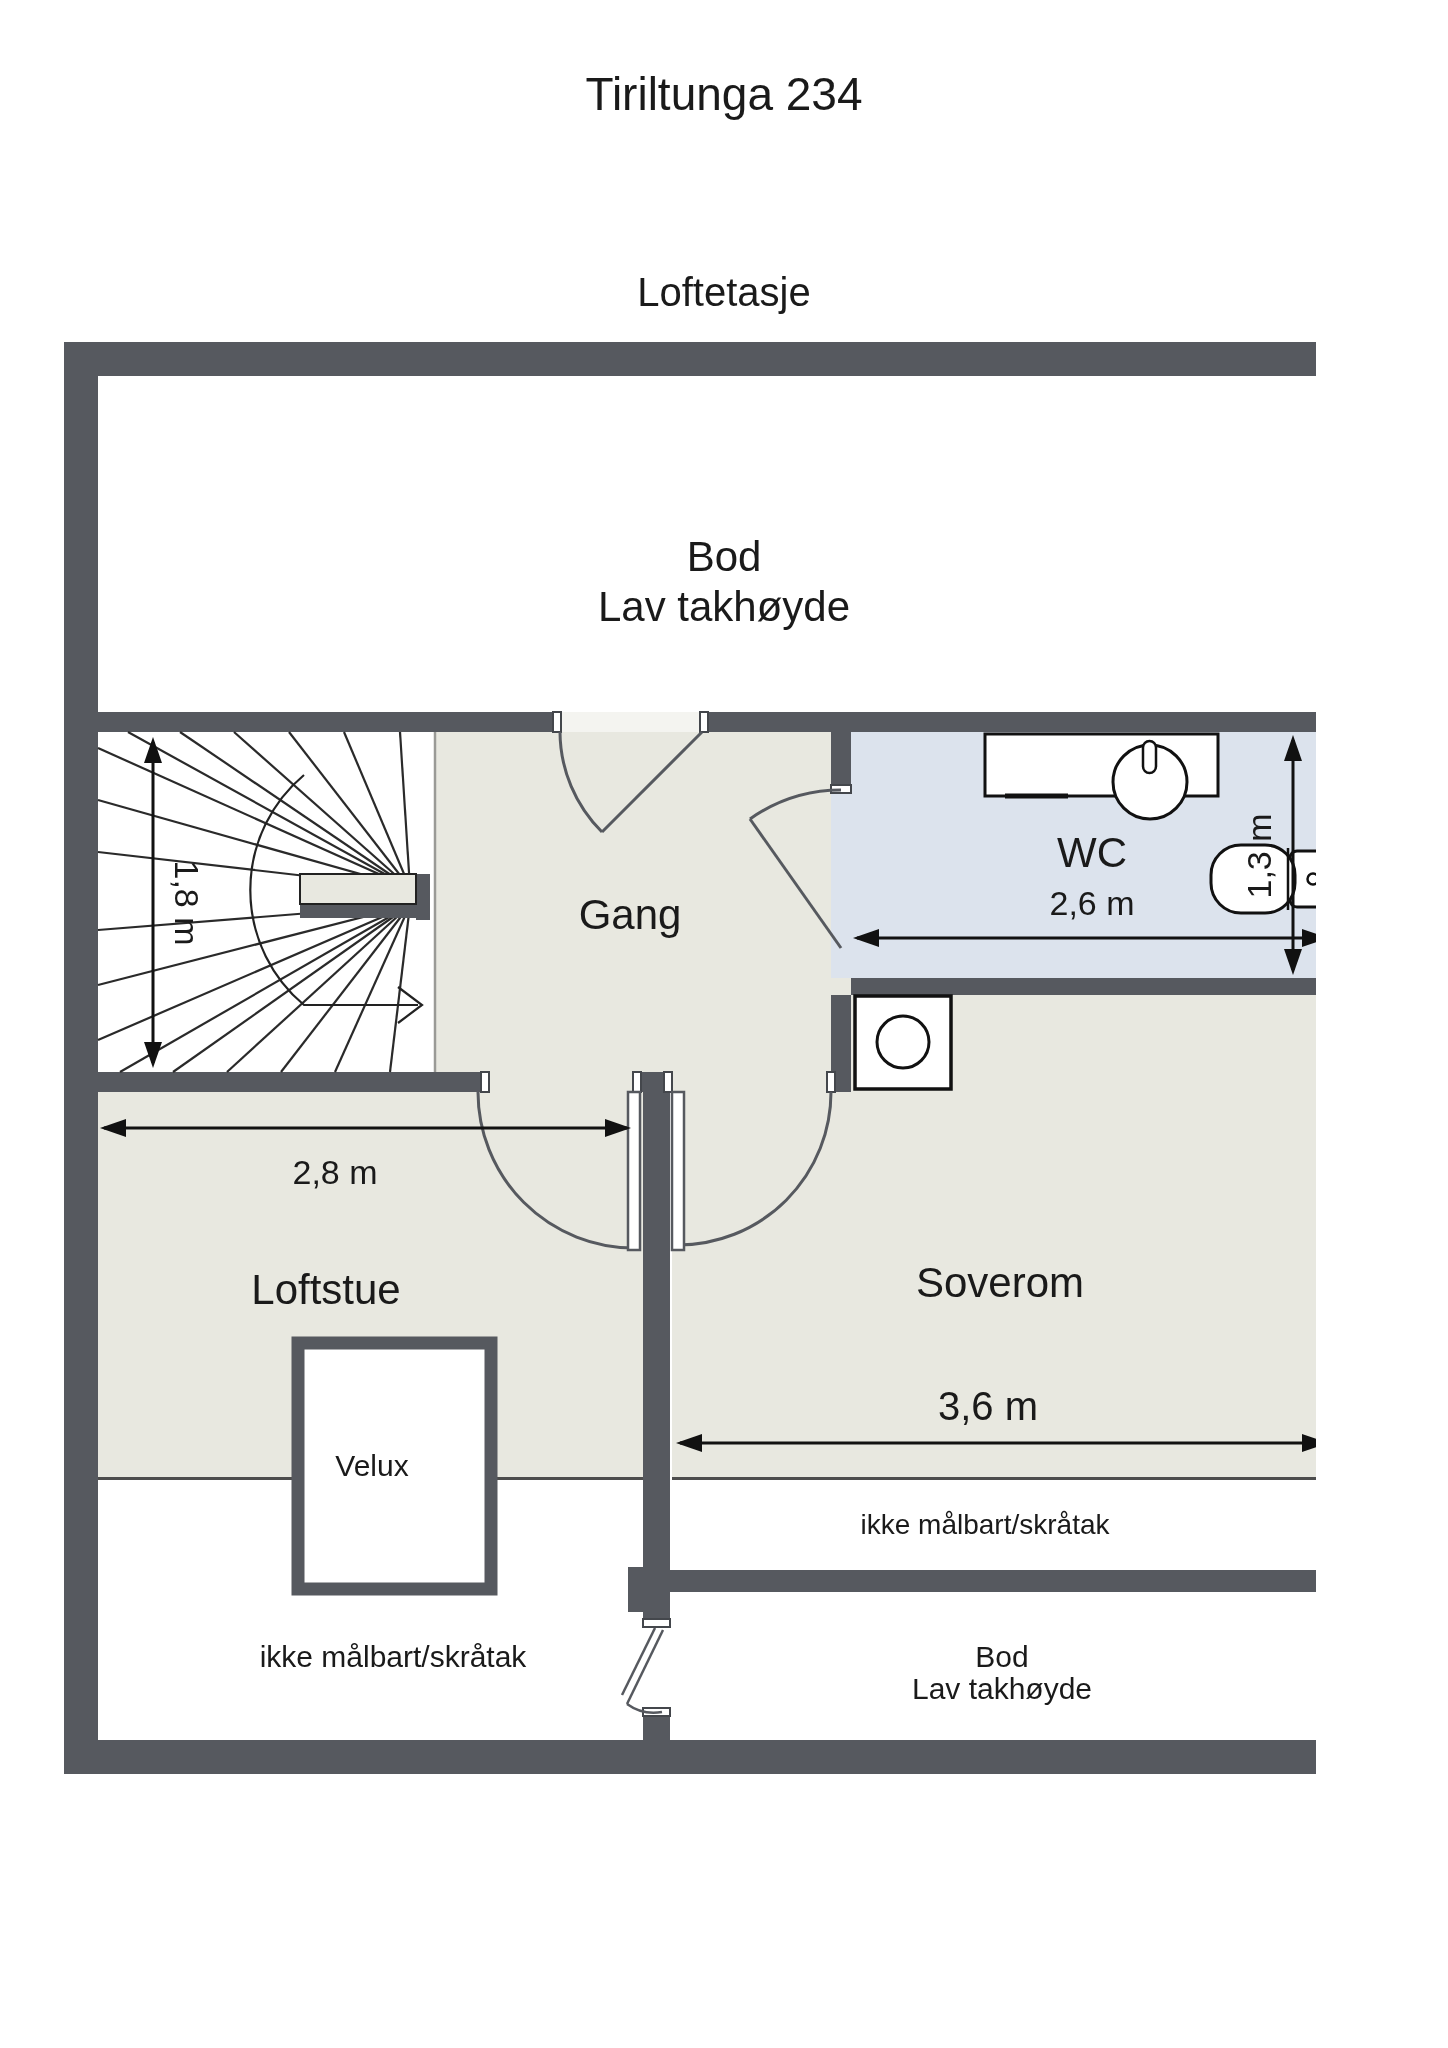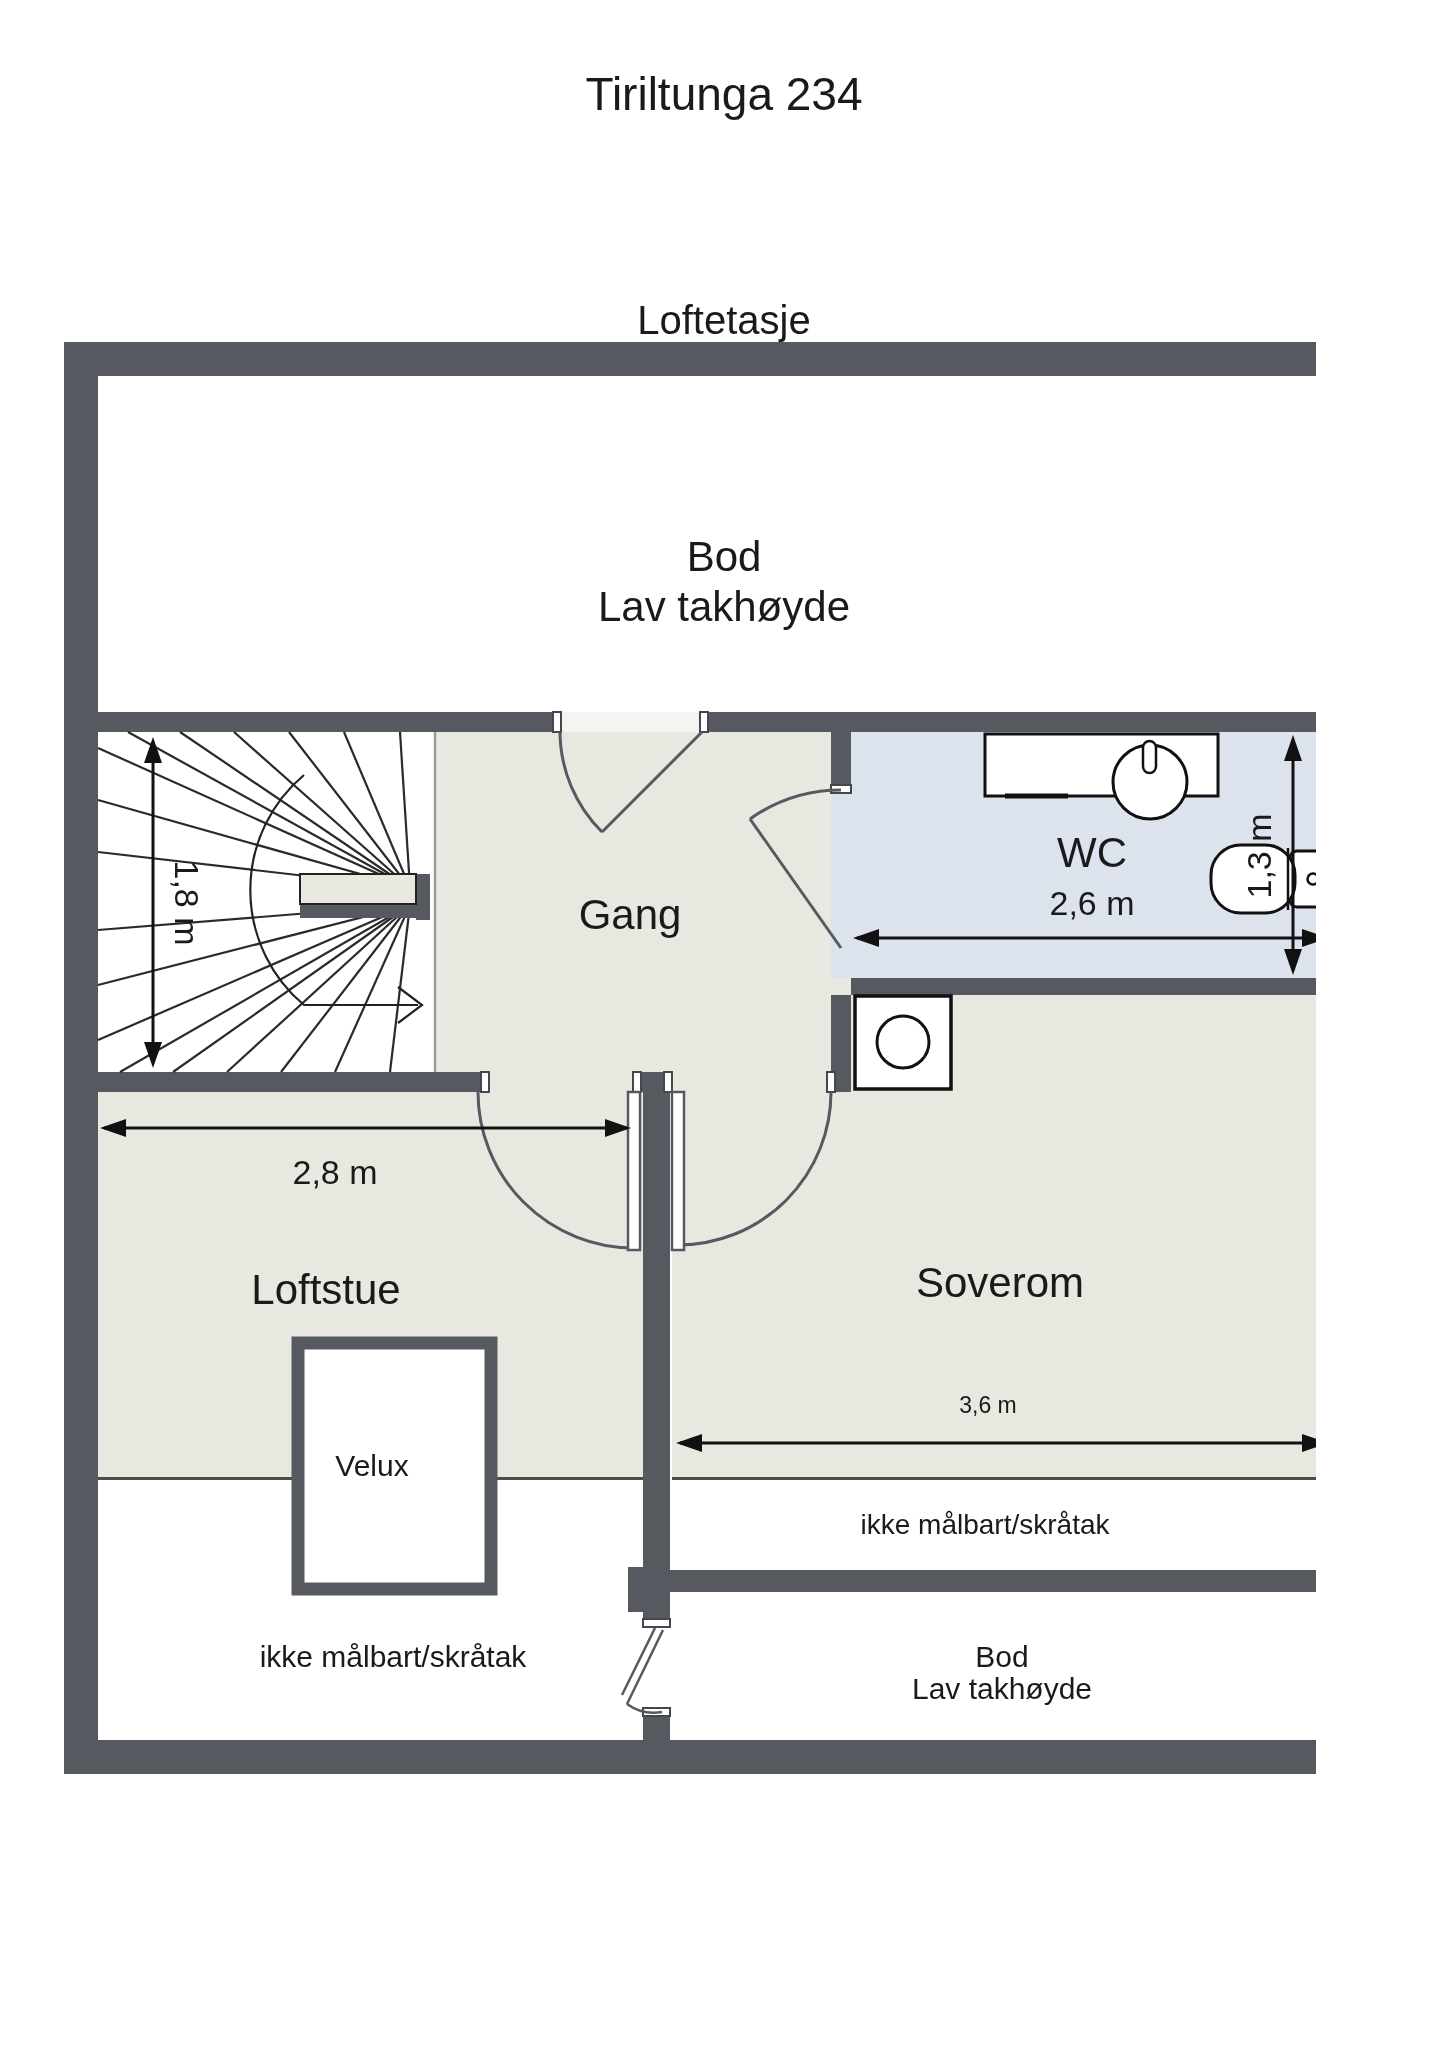--- a/index.html
+++ b/index.html
@@ -10,21 +10,21 @@
   .lbl{position:absolute;transform:translate(-50%,-50%);white-space:nowrap;
        text-align:center;line-height:1.2;color:#1a1a1a;}
   .lbl.rot90{transform:translate(-50%,-50%) rotate(90deg);}
   .lbl.rotm90{transform:translate(-50%,-50%) rotate(-90deg);}
   svg{position:absolute;left:0;top:0;}
   .t-title{font-size:46px;}
   .t-floor{font-size:40px;}
   .t-room{font-size:42px;}
   .t-room-sm{font-size:30px;}
   .t-dim{font-size:34px;}
-  .t-dim-lg{font-size:23px;}
+  .t-dim-lg{font-size:40px;}
   .t-note{font-size:30px;}
   .t-note-sm{font-size:28px;}
   .t-footer{font-size:26px;}
 </style>
 </head>
 <body>
 
 <div id="canvas">
 
   <svg width="1448" height="2048" viewBox="0 0 1448 2048">
@@ -209,21 +209,21 @@
 
       <g>
         <line x1="680" y1="1443" x2="1324" y2="1443"></line>
         <polygon points="676,1443 702,1434 702,1452" stroke="none"></polygon>
         <polygon points="1328,1443 1302,1434 1302,1452" stroke="none"></polygon>
       </g>
     </g>
   </svg>
 
   <div class="lbl t-title" style="left:724px;top:95px;">Tiriltunga 234</div>
-  <div class="lbl t-floor" style="left:724px;top:320px;">Loftetasje</div>
+  <div class="lbl t-floor" style="left:724px;top:292px;">Loftetasje</div>
 
   <div class="lbl t-room" style="left:724px;top:557px;">Bod</div>
   <div class="lbl t-room" style="left:724px;top:607px;">Lav takhøyde</div>
 
   <div class="lbl t-room" style="left:630px;top:915px;">Gang</div>
 
   <div class="lbl t-room" style="left:1092px;top:853px;">WC</div>
   <div class="lbl t-dim" style="left:1092px;top:903px;">2,6 m</div>
   <div class="lbl t-dim rotm90" style="left:1259px;top:856px;">1,3 m</div>
 

